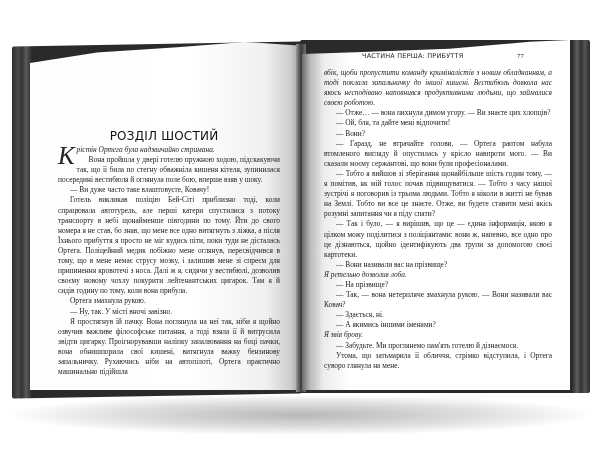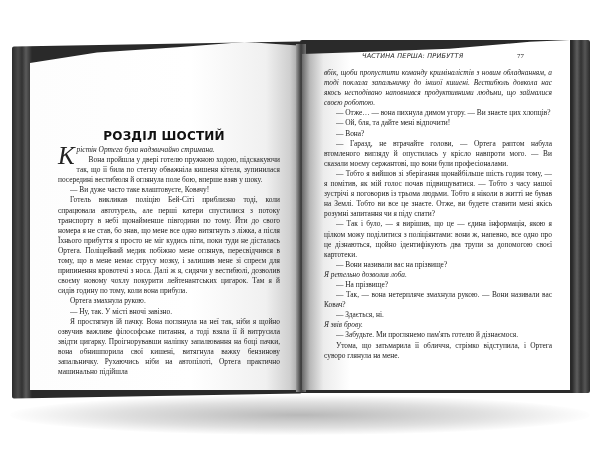--- a/index.html
+++ b/index.html
@@ -4,28 +4,28 @@
 <style>
   html,body{margin:0;padding:0;}
   body{width:600px;height:462px;background:#ffffff;position:relative;overflow:hidden;font-family:"Liberation Serif","DejaVu Serif",serif;}
   .shadow-floor{position:absolute;left:10px;top:395px;width:580px;height:40px;border-radius:50%;background:radial-gradient(ellipse at center,rgba(0,0,0,0.28) 0%,rgba(0,0,0,0.12) 45%,rgba(0,0,0,0) 72%);}
   .cover-left{position:absolute;left:12px;top:44px;width:290px;height:352px;background:linear-gradient(90deg,#2b2b2b 0,#4a4a4a 6px,#333 10px,#5a5a5a 14px,#2a2a2a 20px);transform:skewY(-1deg);border-radius:2px;}
   .cover-right{position:absolute;left:300px;top:40px;width:290px;height:353px;background:linear-gradient(270deg,#2a2a2a 0,#555 5px,#333 9px,#5e5e5e 13px,#2a2a2a 18px);border-radius:2px;}
   .page{position:absolute;background:#fff;overflow:hidden;}
   .page.left{left:30px;top:42px;width:268px;height:348px;clip-path:polygon(0 6%,25% 3%,55% 1.5%,80% 0%,100% 1%,100% 100%,0 100%);background:linear-gradient(90deg,#fdfdfd 0,#ffffff 60%,#f0f0f0 88%,#cfcfcf 97%,#a8a8a8 100%);}
   .page.right{left:302px;top:40px;width:268px;height:350px;clip-path:polygon(0 4%,20% 3.5%,55% 2.5%,85% 0.5%,100% 0%,100% 100%,0 100%);background:linear-gradient(90deg,#6a6a6a 0,#b9b9b9 3%,#ececec 8%,#ffffff 18%,#ffffff 100%);}
   .spine{position:absolute;left:296px;top:44px;width:10px;height:348px;background:linear-gradient(90deg,#9a9a9a,#3b3b3b 50%,#6f6f6f);}
-  .chapter-title{position:absolute;left:0;width:100%;top:87px;text-align:center;font-family:"DejaVu Sans","Liberation Sans",sans-serif;font-weight:bold;font-size:12px;color:#111;letter-spacing:0.2px;}
+  .chapter-title{position:absolute;left:0;width:100%;top:87px;text-align:center;font-family:"DejaVu Sans","Liberation Sans",sans-serif;font-weight:normal;font-size:12px;color:#111;letter-spacing:0.2px;}
   .text{position:absolute;font-size:7.4px;line-height:10.1px;color:#222;text-align:justify;}
   .page.left .text{left:28px;top:103px;width:222px;}
   .page.right .text{left:22px;top:17px;width:228px;}
   .text p{margin:0;text-indent:12px;}
   .text p.noindent{text-indent:0;font-style:italic;}
   .dropcap{float:left;font-size:25px;line-height:20px;margin:1px 2px 0 0;color:#222;}
-  .running-head{position:absolute;top:12px;left:60px;font-family:"DejaVu Sans","Liberation Sans",sans-serif;font-size:6.5px;color:#222;letter-spacing:0.2px;font-style:italic;}
+  .running-head{position:absolute;top:12px;left:60px;font-family:"DejaVu Sans","Liberation Sans",sans-serif;font-size:6.5px;color:#222;letter-spacing:0.2px;}
   .page-number{position:absolute;top:12px;right:46px;font-size:7px;color:#222;}
 </style>
 </head>
 <body>
 
 <div class="shadow-floor"></div>
 <div class="cover-left"></div>
 <div class="cover-right"></div>
 
 <div class="page left">
@@ -43,26 +43,27 @@
 
 <div class="spine"></div>
 
 <div class="page right">
   <div class="running-head">ЧАСТИНА ПЕРША: ПРИБУТТЯ</div>
   <div class="page-number">77</div>
   <div class="text" style="top:28px;">
     <p class="noindent">вбік, щоби пропустити команду криміналістів з новим обладнанням, а тоді поклала запальничку до іншої кишені. Вестибюль довкола нас якось несподівано наповнився продуктивними людьми, що займалися своєю роботою.</p>
     <p>— Отже… — вона пихнула димом угору. — Ви знаєте цих хлопців?</p>
     <p>— Ой, бля, та дайте мені відпочити!</p>
-    <p>— Вона?</p>
+    <p>— Вони?</p>
     <p>— Гаразд, не втрачайте голови, — Ортега раптом набула втомленого вигляду й опустилась у крісло навпроти мого. — Ви сказали моєму сержантові, що вони були професіоналами.</p>
     <p>— Тобто я вийшов зі зберігання щонайбільше шість годин тому, — я помітив, як мій голос почав підвищуватися. — Тобто з часу нашої зустрічі я поговорив із трьома людьми. Тобто я ніколи в житті не бував на Землі. Тобто ви все це знаєте. Отже, ви будете ставити мені якісь розумні запитання чи я піду спати?</p>
     <p>— Так і було, — я вирішив, що це — єдина інформація, якою я цілком можу поділитися з поліціянтами: вони ж, напевно, все одно про це дізнаються, щойно ідентифікують два трупи за допомогою своєї картотеки.</p>
     <p>— Вони називали вас на прізвище?</p>
     <p class="noindent">Я ретельно дозволив лоба.</p>
     <p>— На прізвище?</p>
     <p>— Так, — вона нетерпляче змахнула рукою. — Вони називали вас Ковач?</p>
     <p>— Здається, ні.</p>
+    <p>— А якимись іншими іменами?</p>
     <p class="noindent">Я звів брову.</p>
     <p>— Забудьте. Ми проглянемо пам'ять готелю й дізнаємося.</p>
     <p>Утома, що затьмарила її обличчя, стрімко відступила, і Ортега суворо глянула на мене.</p>
   </div>
 </div>
 
 </body></html>

